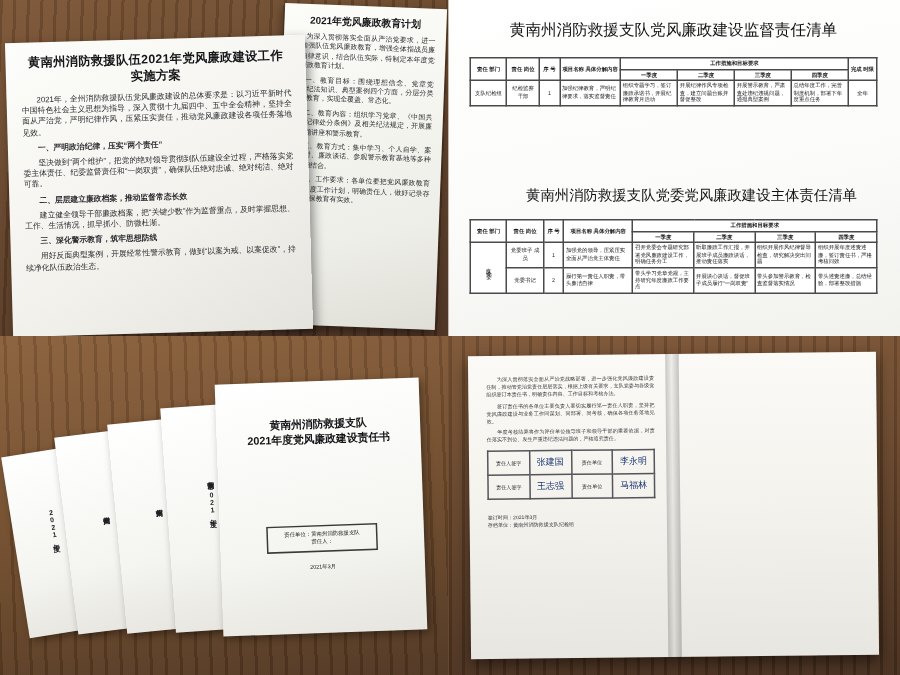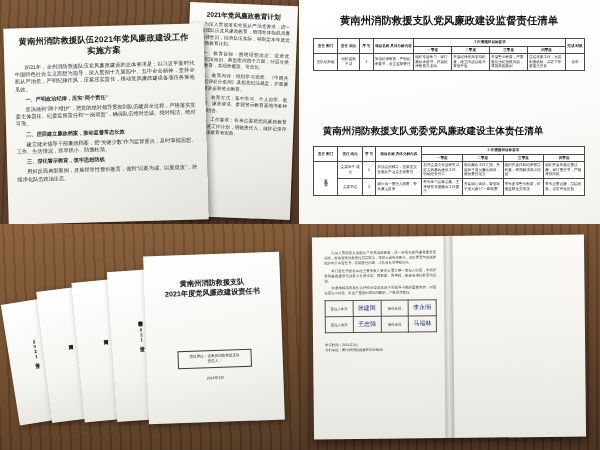--- a/index.html
+++ b/index.html
@@ -49,24 +49,24 @@
   .bodyA .hd{font-weight:bold;text-indent:10px;}
   .titleB{
     text-align:center;font-size:6.6px;line-height:9px;font-weight:bold;color:#17171a;
   }
   .bodyB p{margin:3px 0 0 0;font-size:4.6px;line-height:6.4px;color:#2b2b30;text-align:justify;text-indent:8px;}
 
   
   .c2{background:#ffffff;}
   .c2 .sheet{position:absolute;inset:0;background:linear-gradient(170deg,#ffffff 0%,#fbfbf9 55%,#f1f1ee 100%);}
   .docTitle{
-    text-align:center;font-weight:bold;color:#121214;
+    text-align:center;font-weight:normal;color:#121214;
   }
   .t1title{position:absolute;left:16px;top:14px;width:268px;font-size:10.4px;line-height:14px;}
-  .t2title{position:absolute;left:0;top:124px;width:268px;font-size:9.6px;line-height:13px;}
+  .t2title{position:absolute;left:28px;top:124px;width:268px;font-size:9.6px;line-height:13px;}
   table.tbl{
     position:absolute;border-collapse:collapse;table-layout:fixed;
     font-size:3.6px;color:#1b1b1f;background:#fff;
   }
   table.tbl td,table.tbl th{
     border:0.6px solid #4a4a4a;padding:1px 1px;vertical-align:middle;
     line-height:4.6px;word-break:break-all;
   }
   table.tbl th{font-weight:bold;text-align:center;}
   .tc{text-align:center;}

